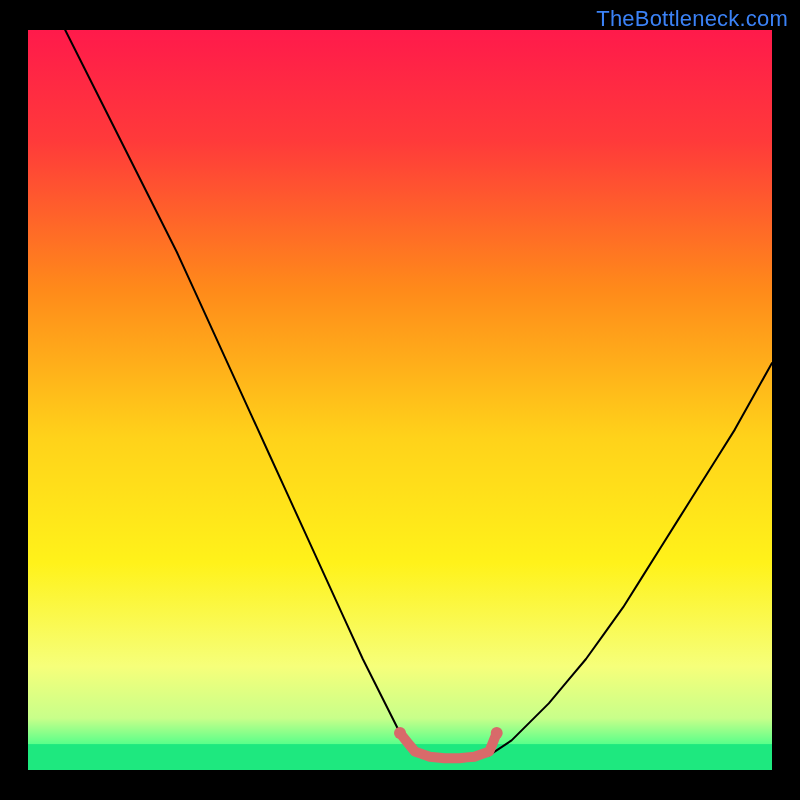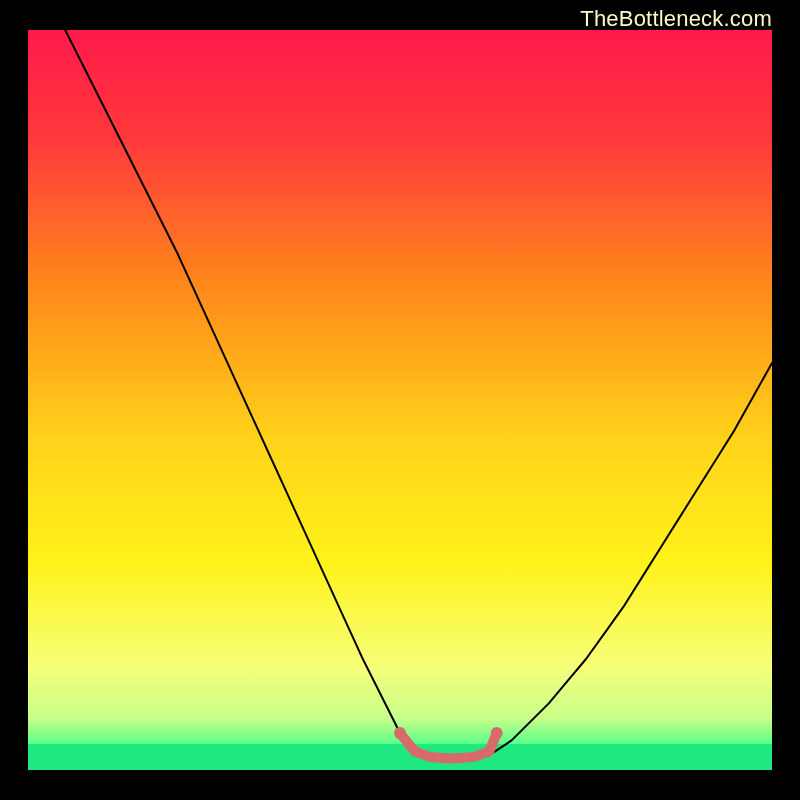--- a/index.html
+++ b/index.html
@@ -12,24 +12,24 @@
     font-family: Arial, Helvetica, sans-serif;
   }
   .stage {
     position: relative;
     width: 800px;
     height: 800px;
   }
   .watermark {
     position: absolute;
     top: 6px;
-    right: 28px;
+    right: 12px;
     font-size: 22px;
     font-weight: 500;
-    color: #fef9c3;
+    color: #3b82f6;
     letter-spacing: 0.2px;
     z-index: 30;
     user-select: none;
   }
   svg.plot {
     position: absolute;
     left: 0;
     top: 0;
     z-index: 10;
   }

